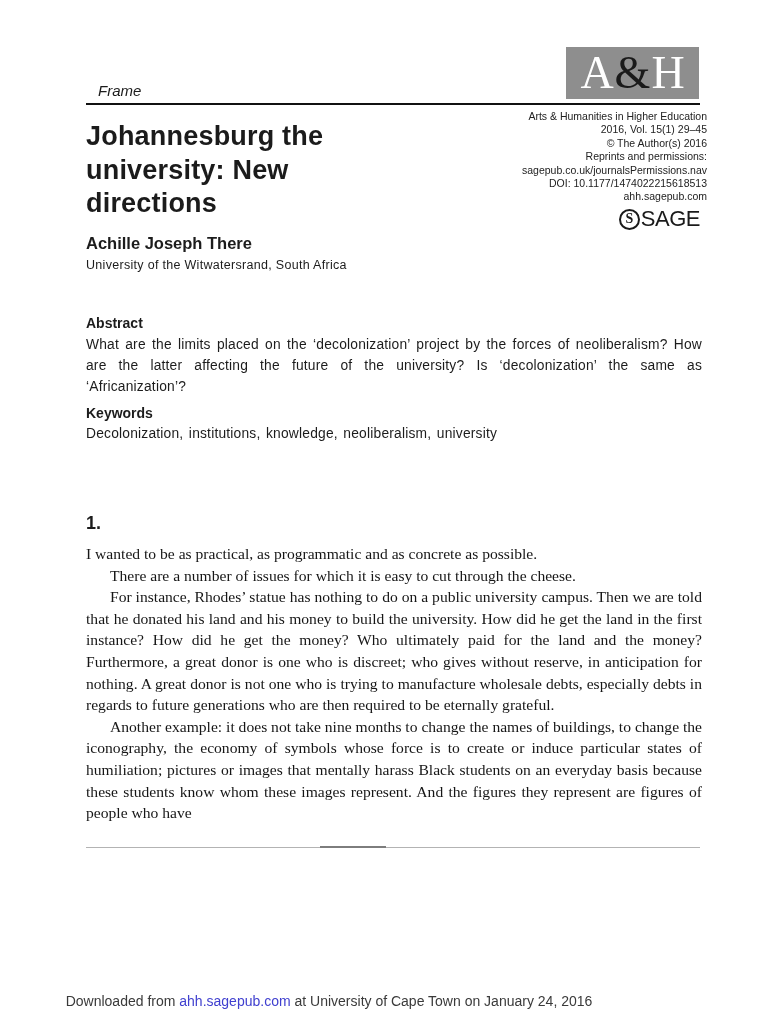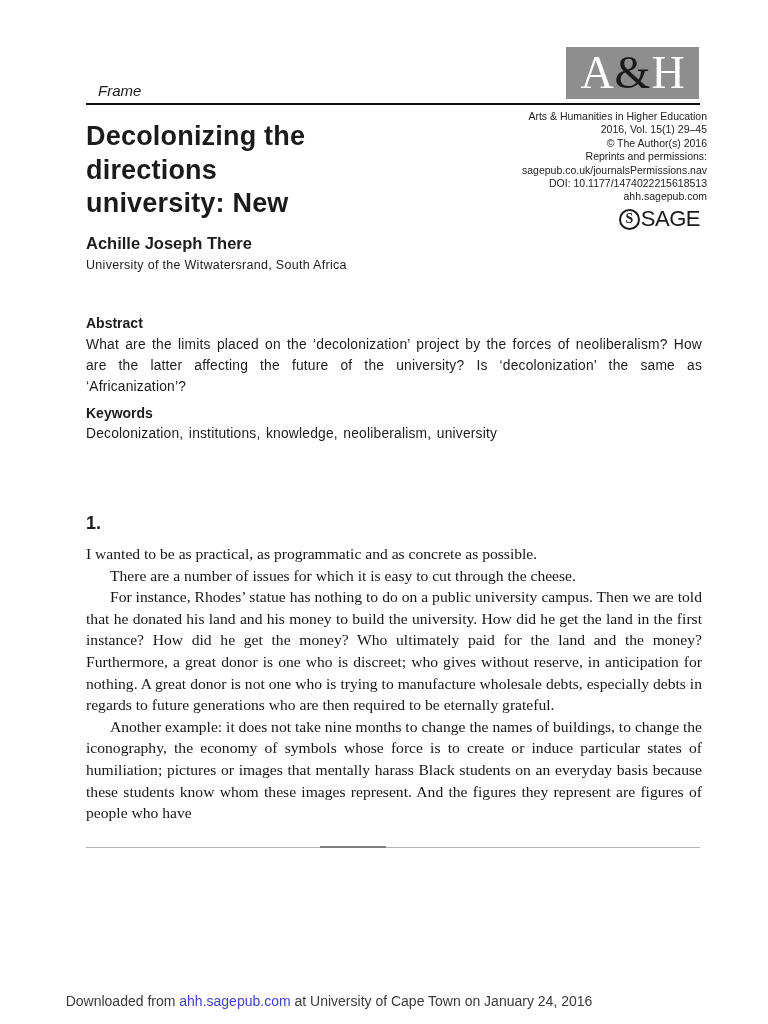--- a/index.html
+++ b/index.html
@@ -155,23 +155,23 @@
     <div>DOI: 10.1177/1474022215618513</div>
     <div>ahh.sagepub.com</div>
   </div>
 
   <div class="sage-logo">
     <span class="sage-circle">S</span>
     <span class="sage-word">SAGE</span>
   </div>
 
   <div class="article-title">
-    <div>Decolonizing the</div>
+    <div>Johannesburg the</div>
+    <div>university: New</div>
     <div>directions</div>
-    <div>university: New</div>
   </div>
 
   <div class="author-name">Achille Joseph There</div>
   <div class="author-affiliation">University of the Witwatersrand, South Africa</div>
 
   <div class="abstract-heading">Abstract</div>
   <div class="abstract-text">What are the limits placed on the ‘decolonization’ project by the forces of neoliberalism? How are the latter affecting the future of the university? Is ‘decolonization’ the same as ‘Africanization’?</div>
 
   <div class="keywords-heading">Keywords</div>
   <div class="keywords-text">Decolonization, institutions, knowledge, neoliberalism, university</div>

